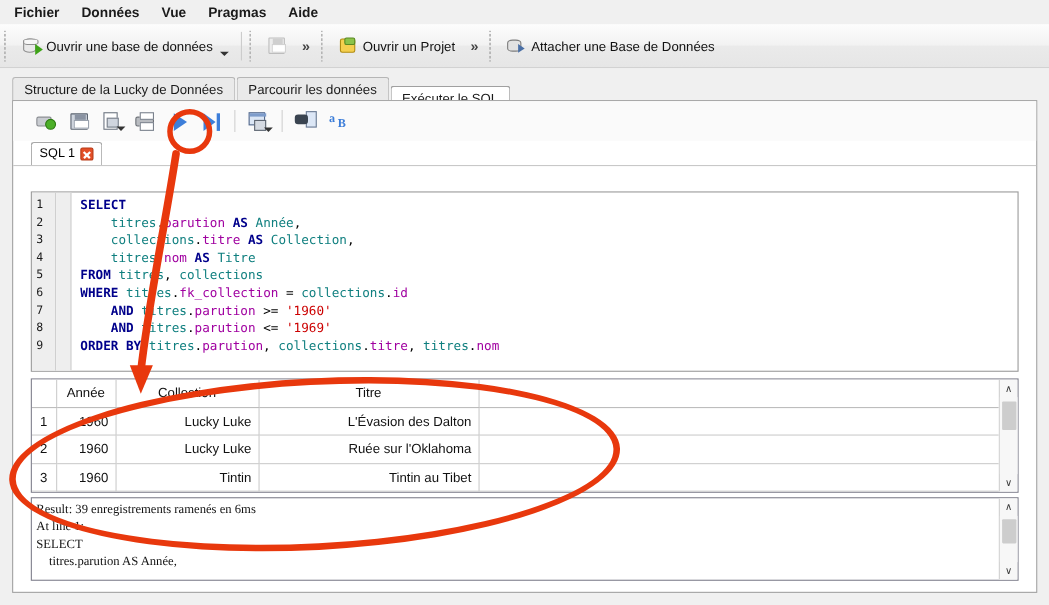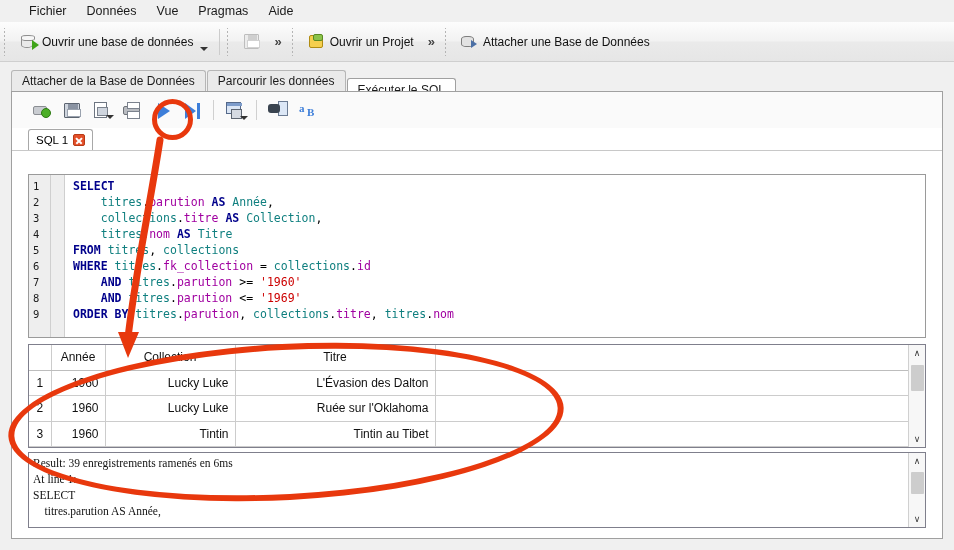--- a/index.html
+++ b/index.html
@@ -11,21 +11,21 @@
     font-family: "Liberation Sans", sans-serif;
     font-size: 12px;
     color: #000;
   }
   #app { position: relative; width: 954px; height: 550px; background: #f0f0f0; }
 
   
   .menubar {
     position: absolute; left: 0; top: 0; width: 764px; height: 22px;
     background: #f0f0f0; display: flex; align-items: center;
-    padding-left: 20px; gap: 2px;
+    padding-left: 4px; gap: 2px; font-weight: bold;
   }
   .menuitem {
     padding: 3px 9px; font-size: 12.5px; color: #1a1a1a; line-height: 14px;
     white-space: nowrap; cursor: default;
   }
 
   
   .toolbar {
     position: absolute; left: 0; top: 22px; width: 954px; height: 40px;
     background: linear-gradient(to bottom,#fdfdfd 0%, #f2f2f2 48%, #eaeaea 52%, #e6e6e6 100%);
@@ -240,21 +240,21 @@
     <div class="tbtn">
       <span class="tb-ico">
           <span class="attach-db"></span>
         </span>
       <span>Attacher une Base de Données</span>
     </div>
 
   </div>
 
   <div class="tabstrip">
-    <div class="tab">Attacher de la Base de Données</div>
+    <div class="tab">Structure de la Lucky de Données</div>
     <div class="tab">Parcourir les données</div>
     <div class="tab active">Exécuter le SQL</div>
   </div>
 
   <div class="panel">
 
     <div class="sqltb">
       <div class="sqlbtn">
         <span class="i-newtab"></span>
       </div>

